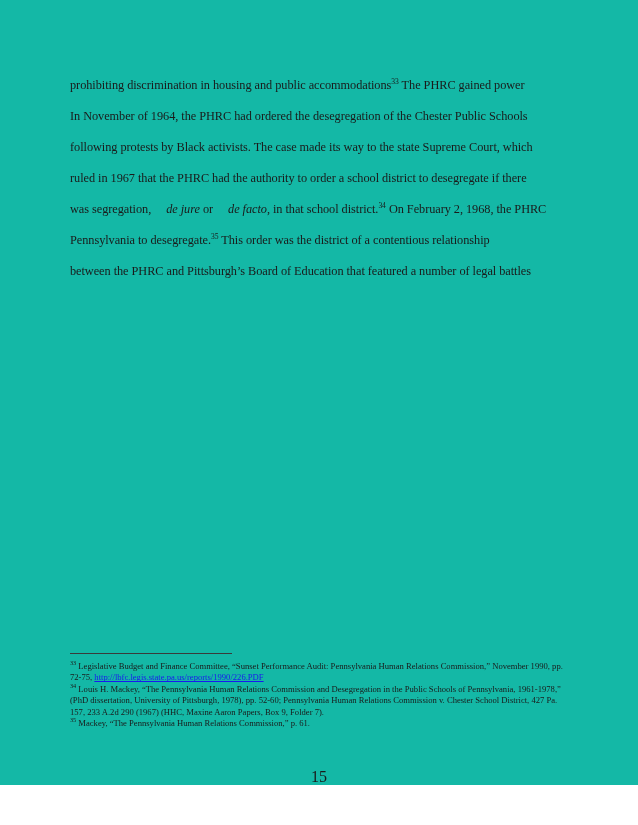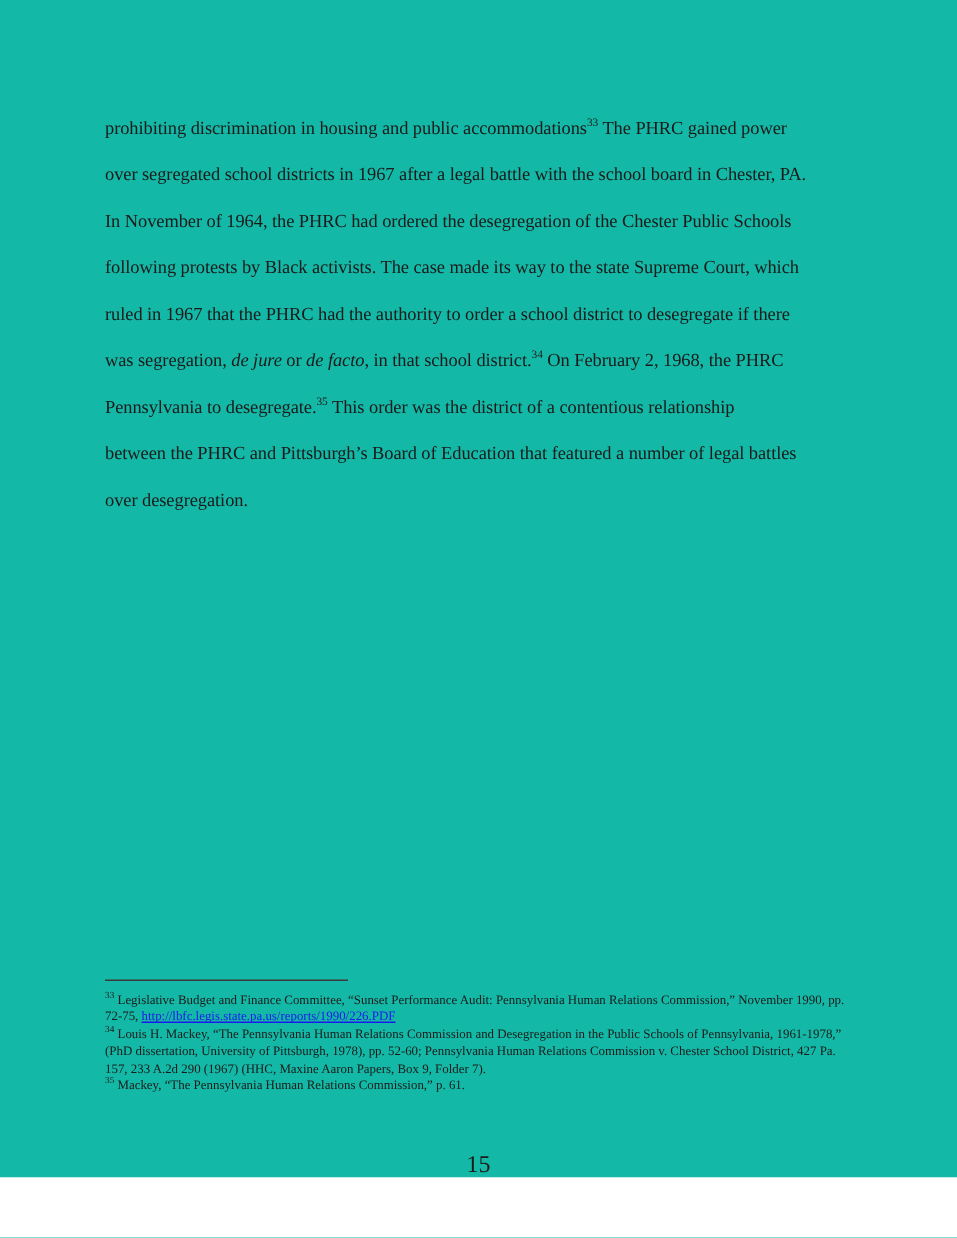--- a/index.html
+++ b/index.html
@@ -27,20 +27,21 @@
   }
   .body-line {
     font-size: 12.3px;
     line-height: 31px;
     white-space: nowrap;
     letter-spacing: -0.05px;
     color: #1a1a1a;
   }
   .body-line i {
     font-style: italic;
+    margin-left: 12px;
   }
   sup {
     font-size: 7.6px;
     vertical-align: super;
     line-height: 0;
   }
   .fn-rule {
     position: absolute;
     left: 70px;
     top: 653px;
@@ -78,28 +79,26 @@
     color: #1a1a1a;
   }
 </style>
 </head>
 <body>
 
 <div class="page">
 
   <div class="body-block">
       <div class="body-line"><span>prohibiting discrimination in housing and public accommodations</span><sup>33</sup><span>  The PHRC gained power</span></div>
-      <div class="body-line"><span>over segregated school districts in 1967 after a legal battle with the school board in Chester, PA.</span></div>
       <div class="body-line"><span>In November of 1964, the PHRC had ordered the desegregation of the Chester Public Schools</span></div>
       <div class="body-line"><span>following protests by Black activists.  The case made its way to the state Supreme Court, which</span></div>
       <div class="body-line"><span>ruled in 1967 that the PHRC had the authority to order a school district to desegregate if there</span></div>
       <div class="body-line"><span>was segregation, </span><i>de jure</i><span> or </span><i>de facto</i><span>, in that school district.</span><sup>34</sup><span>  On February 2, 1968, the PHRC</span></div>
       <div class="body-line"><span>Pennsylvania to desegregate.</span><sup>35</sup><span>  This order was the district of a contentious relationship</span></div>
       <div class="body-line"><span>between the PHRC and Pittsburgh’s Board of Education that featured a number of legal battles</span></div>
-      <div class="body-line"><span>over desegregation.</span></div>
     </div>
 
   <div class="fn-rule"></div>
 
   <div class="footnotes">
       <p class="fn"><sup>33</sup><span> Legislative Budget and Finance Committee, “Sunset Performance Audit: Pennsylvania Human Relations Commission,” November 1990, pp. 72-75, </span><a class="fn-link">http://lbfc.legis.state.pa.us/reports/1990/226.PDF</a></p>
       <p class="fn"><sup>34</sup><span> Louis H. Mackey, “The Pennsylvania Human Relations Commission and Desegregation in the Public Schools of Pennsylvania, 1961-1978,” (PhD dissertation, University of Pittsburgh, 1978), pp. 52-60; Pennsylvania Human Relations Commission v. Chester School District, 427 Pa. 157, 233 A.2d 290 (1967) (HHC, Maxine Aaron Papers, Box 9, Folder 7).</span></p>
       <p class="fn"><sup>35</sup><span> Mackey, “The Pennsylvania Human Relations Commission,” p. 61.</span></p>
     </div>
 

